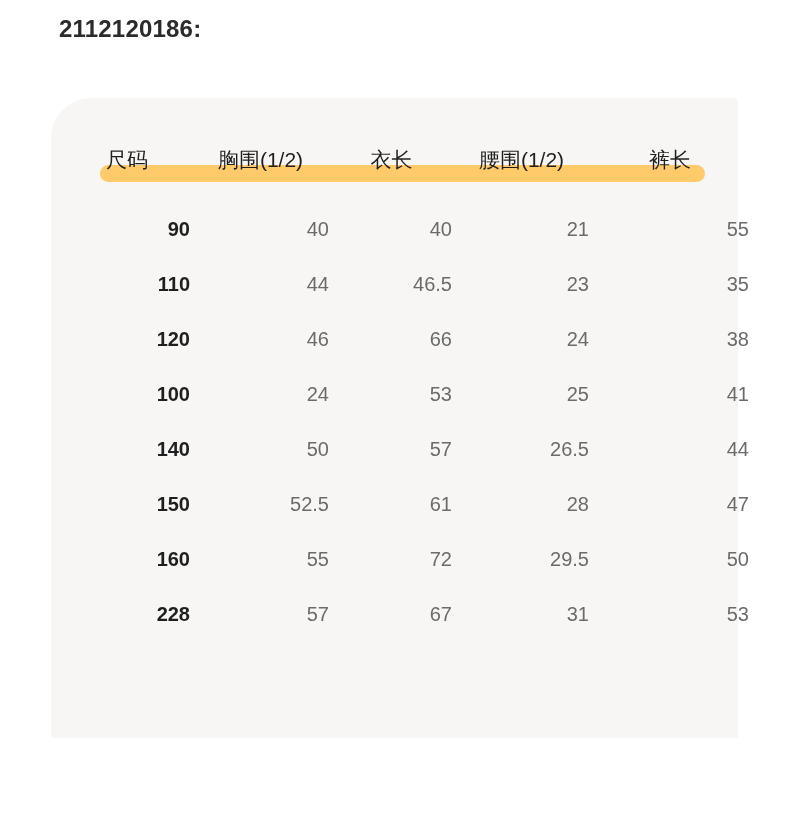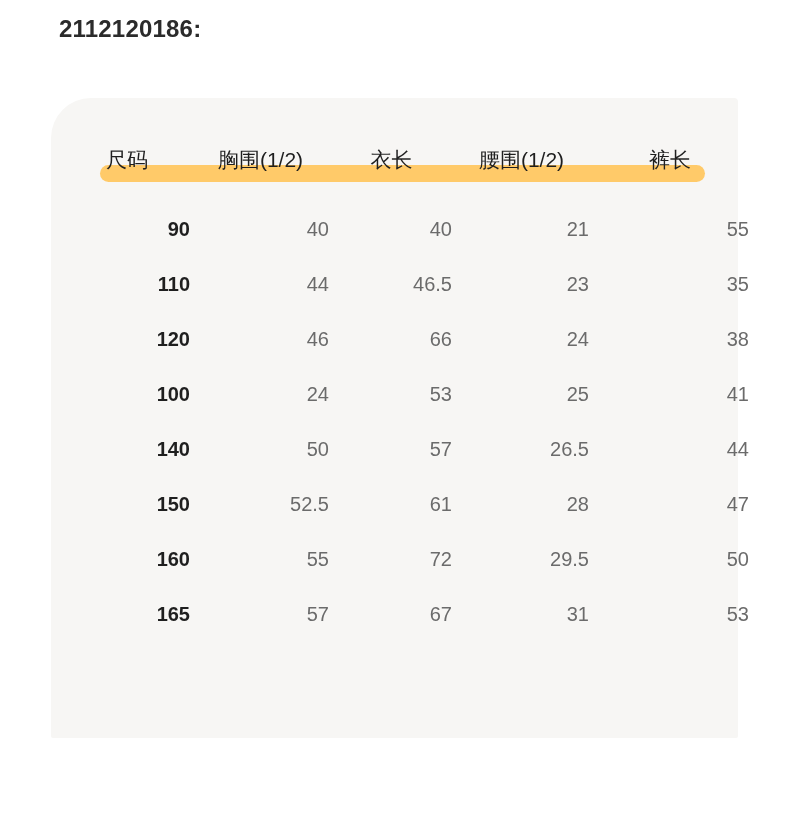--- a/index.html
+++ b/index.html
@@ -209,21 +209,21 @@
 
         <tr class="data-row">
           <td class="cell cell-size">160</td>
           <td class="cell">55</td>
           <td class="cell">72</td>
           <td class="cell">29.5</td>
           <td class="cell">50</td>
         </tr>
 
         <tr class="data-row">
-          <td class="cell cell-size">165</td>
+          <td class="cell cell-size">228</td>
           <td class="cell">57</td>
           <td class="cell">67</td>
           <td class="cell">31</td>
           <td class="cell">53</td>
         </tr>
       </tbody>
     </table>
 
   </div>
 </div>

